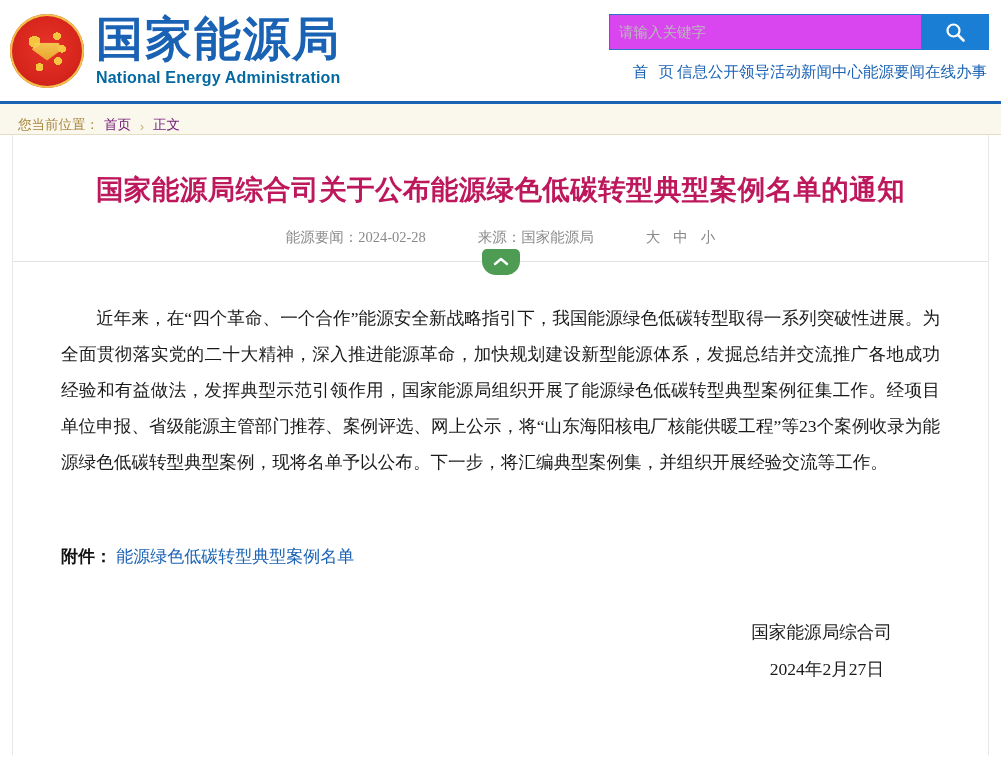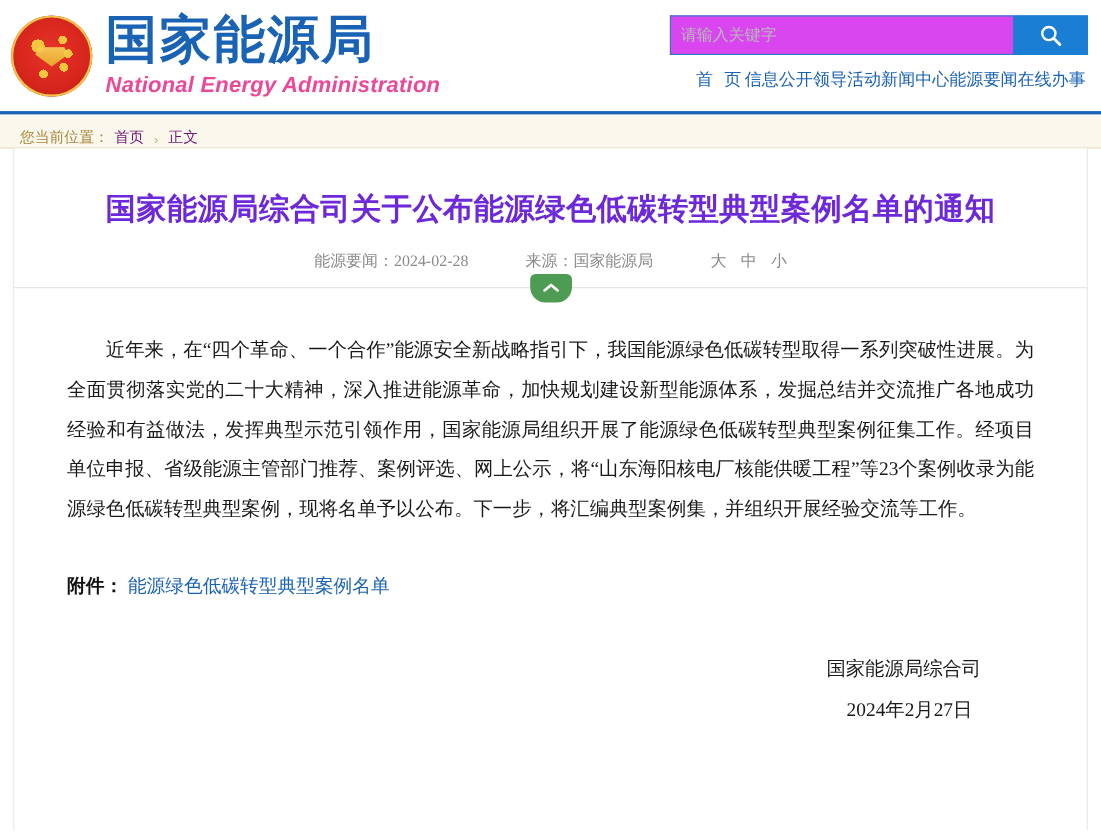--- a/index.html
+++ b/index.html
@@ -66,27 +66,26 @@
   .brand-text { line-height: 1; }
   .brand-cn {
     font-family: "Liberation Serif", serif;
     font-size: 47px;
     font-weight: bold;
     color: #1a62b4;
     letter-spacing: 2px;
     display: block;
   }
   .brand-en {
-    font-size: 20px;
+    font-size: 16px;
     font-weight: bold;
-    color: #ec4899;
+    color: #0369a1;
     display: block;
     margin-top: 7px;
     letter-spacing: .2px;
-    font-style: italic;
   }
 
   .header-right {
     position: absolute;
     right: 12px;
     top: 14px;
     width: 380px;
   }
   .search-row {
     display: flex;
@@ -154,21 +153,21 @@
     border-left: 1px solid #e7e7e7;
     border-right: 1px solid #e7e7e7;
     min-height: 620px;
     padding: 0 0 20px 0;
   }
   .doc-title {
     text-align: center;
     font-family: "Liberation Serif", serif;
     font-size: 27.5px;
     font-weight: bold;
-    color: #6d28d9;
+    color: #be185d;
     padding: 36px 40px 0 40px;
     line-height: 1.35;
     letter-spacing: .4px;
   }
   .meta {
     display: flex;
     justify-content: center;
     align-items: center;
     gap: 52px;
     color: #8a8a8a;
@@ -207,21 +206,21 @@
     text-align: justify;
   }
   .content p { margin: 0; text-indent: 2em; }
 
   .attach-block {
     padding: 0 48px;
     font-family: "Liberation Serif", serif;
     font-size: 17px;
     line-height: 1.95;
     color: #1a1a1a;
-    margin-top: 36px;
+    margin-top: 60px;
   }
   .attach-row { margin-bottom: 16px; }
   .attach-label { font-weight: bold; color: #111; }
   .attach-link {
     color: #1a62b4;
     text-decoration: none;
   }
   .attach-row.qa .attach-link { color: #1a62b4; }
 
   .signoff {

